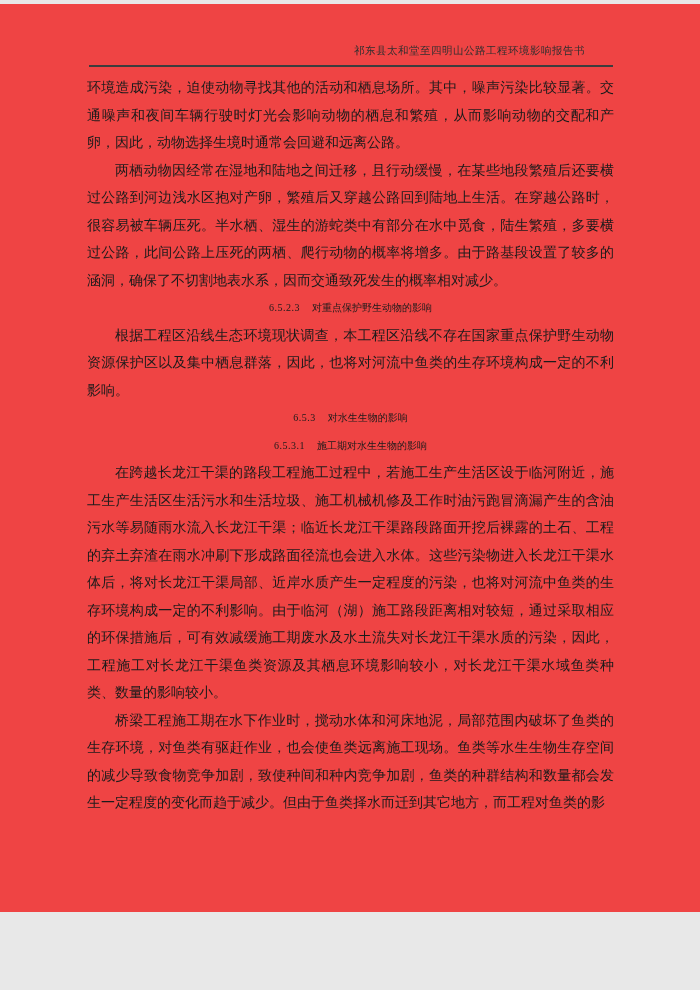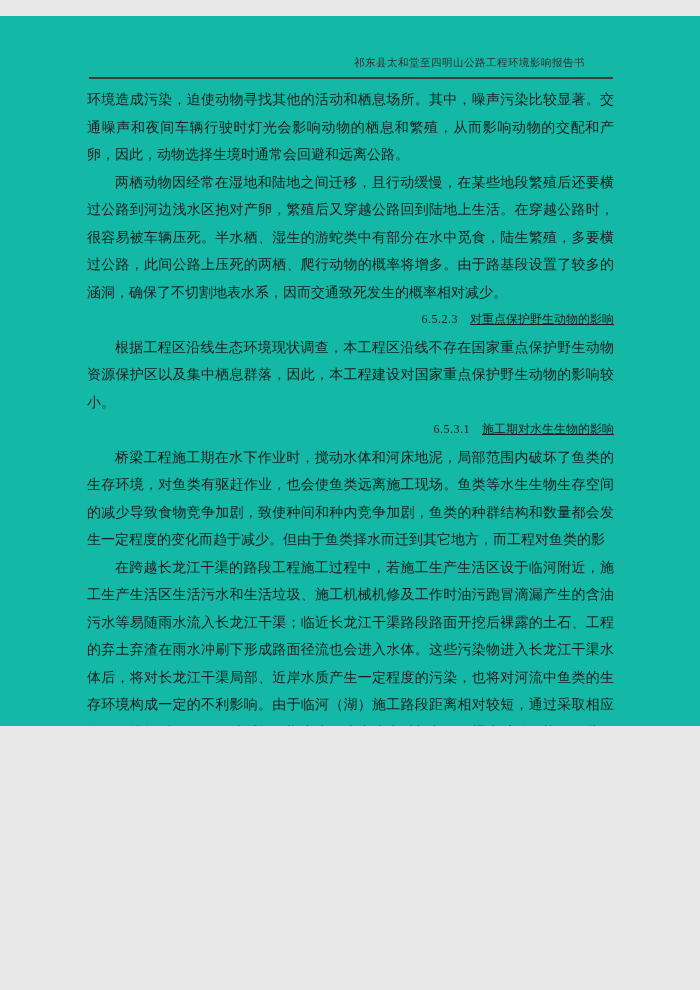--- a/index.html
+++ b/index.html
@@ -1,21 +1,21 @@
 <!DOCTYPE html>
 <html lang="zh"><head>
 <meta charset="utf-8">
 <style>
   html, body { margin: 0; padding: 0; background: #e8e8e8; }
   .page {
     position: relative;
     width: 700px;
-    height: 710px;
-    margin: 16px auto;
-    background: #14b8a6;
+    height: 908px;
+    margin: 4px auto;
+    background: #ef4444;
     font-family: "Liberation Serif", "DejaVu Serif", serif;
     color: #1b1b1b;
     overflow: hidden;
   }
   .header-title {
     position: absolute;
     top: 40px;
     left: 88px;
     width: 511px;
     padding-right: 14px;
@@ -46,25 +46,24 @@
   }
   p.body-p {
     margin: 0;
     text-indent: 2em;
     text-align: justify;
     text-align-last: left;
   }
   p.body-p.no-indent { text-indent: 0; }
   .heading {
     margin: 0;
-    font-size: 12px;
+    font-size: 10px;
     font-weight: normal;
     line-height: 27.5px;
-    text-align: right;
-    text-decoration: underline;
+    text-align: center;
   }
   .h-num {
     display: inline-block;
     margin-right: 12px;
     letter-spacing: 0.5px;
   }
   .footer {
     position: absolute;
     top: 920px;
     left: 0;
@@ -86,29 +85,32 @@
   <div class="content">
 
     <p class="body-p no-indent">环境造成污染，迫使动物寻找其他的活动和栖息场所。其中，噪声污染比较显著。交通噪声和夜间车辆行驶时灯光会影响动物的栖息和繁殖，从而影响动物的交配和产卵，因此，动物选择生境时通常会回避和远离公路。</p>
 
     <p class="body-p">两栖动物因经常在湿地和陆地之间迁移，且行动缓慢，在某些地段繁殖后还要横过公路到河边浅水区抱对产卵，繁殖后又穿越公路回到陆地上生活。在穿越公路时，很容易被车辆压死。半水栖、湿生的游蛇类中有部分在水中觅食，陆生繁殖，多要横过公路，此间公路上压死的两栖、爬行动物的概率将增多。由于路基段设置了较多的涵洞，确保了不切割地表水系，因而交通致死发生的概率相对减少。</p>
 
     <h3 class="heading">
       <span class="h-num">6.5.2.3</span><span class="h-title">对重点保护野生动物的影响</span>
     </h3>
 
-    <p class="body-p">根据工程区沿线生态环境现状调查，本工程区沿线不存在国家重点保护野生动物资源保护区以及集中栖息群落，因此，本工程建设对国家重点保护野生动物的影响较小。</p>
+    <p class="body-p">根据工程区沿线生态环境现状调查，本工程区沿线不存在国家重点保护野生动物资源保护区以及集中栖息群落，因此，也将对河流中鱼类的生存环境构成一定的不利影响。</p>
 
+    <h3 class="heading">
+      <span class="h-num">6.5.3</span><span class="h-title">对水生生物的影响</span>
+    </h3>
 
     <h3 class="heading">
       <span class="h-num">6.5.3.1</span><span class="h-title">施工期对水生生物的影响</span>
     </h3>
 
 
+    <p class="body-p">在跨越长龙江干渠的路段工程施工过程中，若施工生产生活区设于临河附近，施工生产生活区生活污水和生活垃圾、施工机械机修及工作时油污跑冒滴漏产生的含油污水等易随雨水流入长龙江干渠；临近长龙江干渠路段路面开挖后裸露的土石、工程的弃土弃渣在雨水冲刷下形成路面径流也会进入水体。这些污染物进入长龙江干渠水体后，将对长龙江干渠局部、近岸水质产生一定程度的污染，也将对河流中鱼类的生存环境构成一定的不利影响。由于临河（湖）施工路段距离相对较短，通过采取相应的环保措施后，可有效减缓施工期废水及水土流失对长龙江干渠水质的污染，因此，工程施工对长龙江干渠鱼类资源及其栖息环境影响较小，对长龙江干渠水域鱼类种类、数量的影响较小。</p>
+
     <p class="body-p">桥梁工程施工期在水下作业时，搅动水体和河床地泥，局部范围内破坏了鱼类的生存环境，对鱼类有驱赶作业，也会使鱼类远离施工现场。鱼类等水生生物生存空间的减少导致食物竞争加剧，致使种间和种内竞争加剧，鱼类的种群结构和数量都会发生一定程度的变化而趋于减少。但由于鱼类择水而迁到其它地方，而工程对鱼类的影</p>
-
-    <p class="body-p">在跨越长龙江干渠的路段工程施工过程中，若施工生产生活区设于临河附近，施工生产生活区生活污水和生活垃圾、施工机械机修及工作时油污跑冒滴漏产生的含油污水等易随雨水流入长龙江干渠；临近长龙江干渠路段路面开挖后裸露的土石、工程的弃土弃渣在雨水冲刷下形成路面径流也会进入水体。这些污染物进入长龙江干渠水体后，将对长龙江干渠局部、近岸水质产生一定程度的污染，也将对河流中鱼类的生存环境构成一定的不利影响。由于临河（湖）施工路段距离相对较短，通过采取相应的环保措施后，可有效减缓施工期废水及水土流失对长龙江干渠水质的污染，因此，工程施工对长龙江干渠鱼类资源及其栖息环境影响较小，对长龙江干渠水域鱼类种类、数量的影响较小。</p>
 
   </div>
 
   <div class="footer">123</div>
 
 </div>
 
 </body></html>

